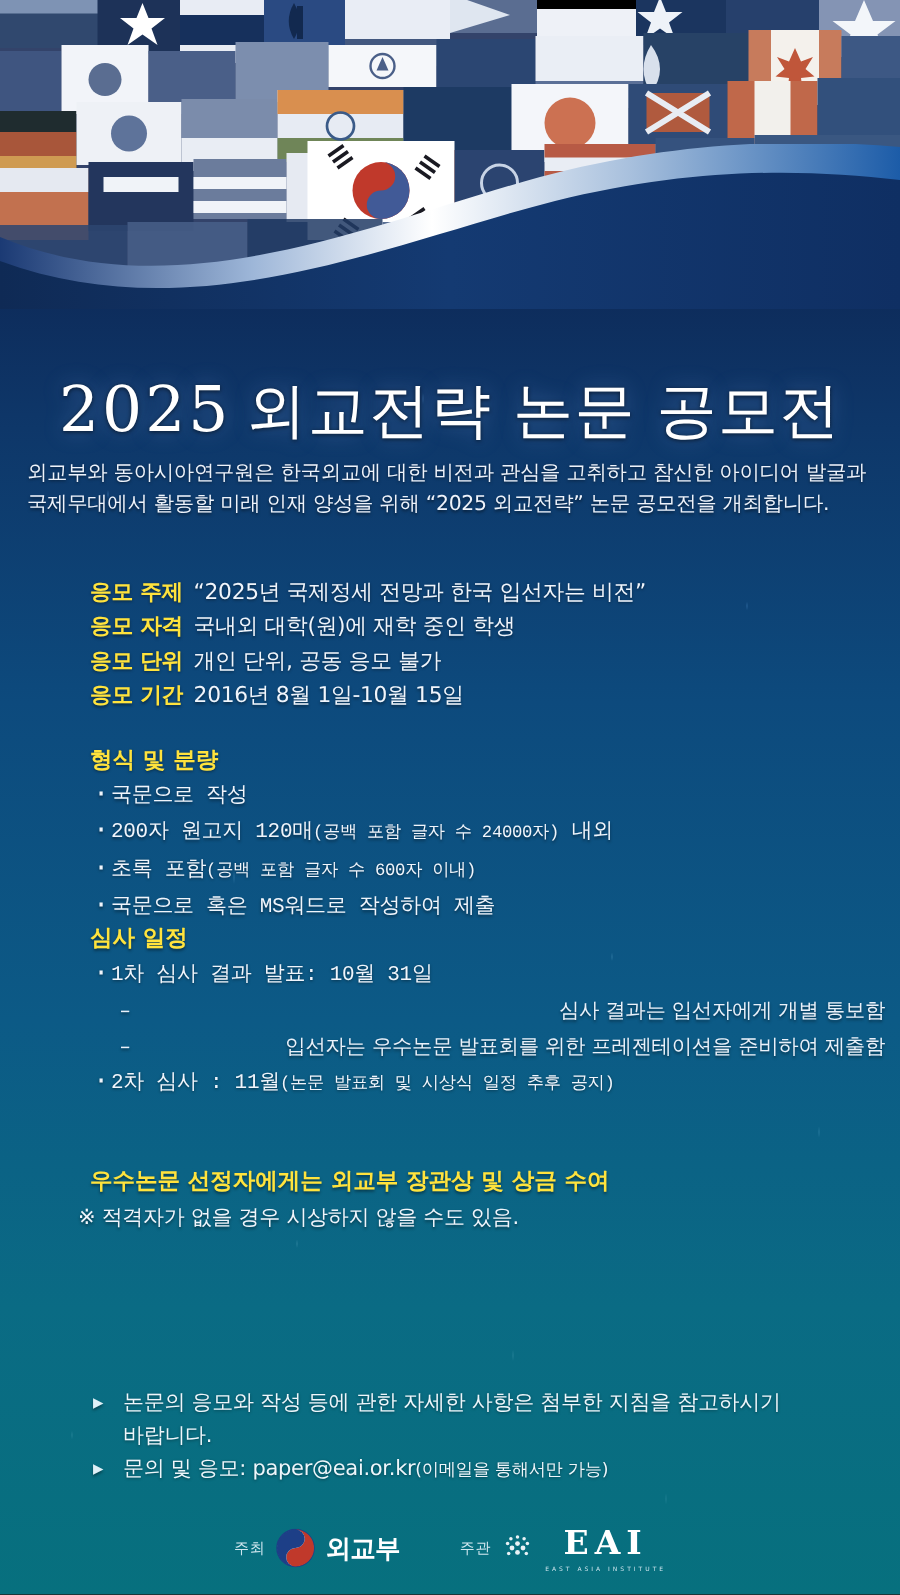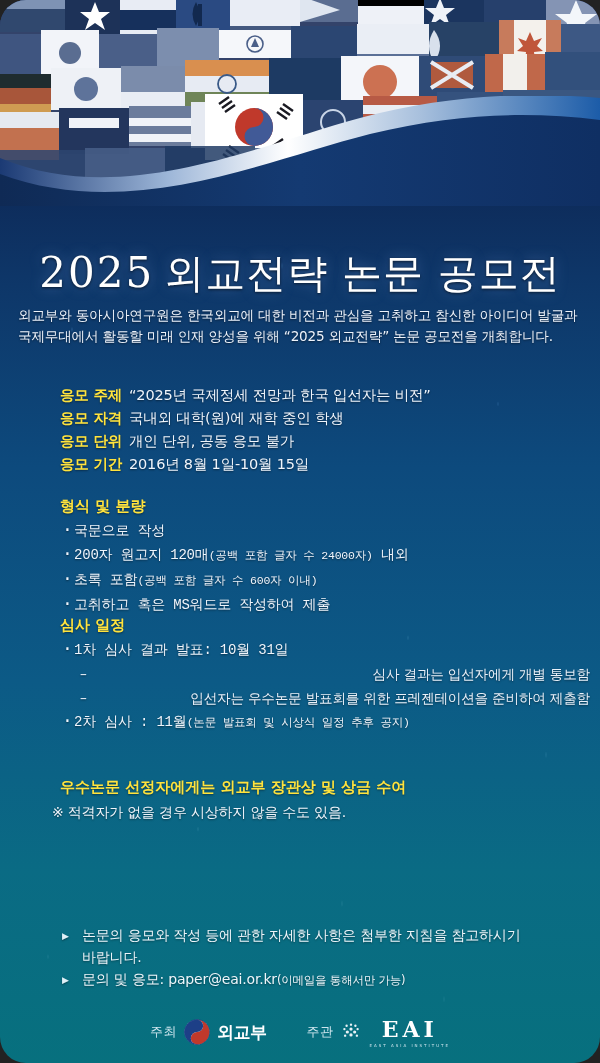--- a/index.html
+++ b/index.html
@@ -9,21 +9,20 @@
     position:relative;width:600px;height:1063px;overflow:hidden;
     font-family:"DejaVu Sans","Liberation Sans",sans-serif;
     background:linear-gradient(180deg,
       #0c1f4a 0%,
       #0d2350 12%,
       #0e3668 26%,
       #0d4a7d 44%,
       #0c5a86 64%,
       #0a6b84 82%,
       #07707e 100%);
-    border-radius:26px;
   }
   
   .speckles{position:absolute;inset:0;pointer-events:none;opacity:.5;
     background-image:
       radial-gradient(1px 3px at 12% 31%, rgba(120,190,255,.5), transparent),
       radial-gradient(1px 4px at 47% 25%, rgba(120,190,255,.35), transparent),
       radial-gradient(1px 3px at 83% 38%, rgba(120,190,255,.4), transparent),
       radial-gradient(1px 5px at 26% 55%, rgba(150,220,255,.3), transparent),
       radial-gradient(1px 3px at 68% 60%, rgba(150,220,255,.35), transparent),
       radial-gradient(1px 4px at 91% 71%, rgba(150,220,255,.3), transparent),
@@ -73,21 +72,21 @@
   .prizegrid .c1.b:before{content:"·";position:absolute;left:2px;top:-1px;font-size:18px;}
   .prizegrid .c2{letter-spacing:1.5px;}
   .tri{font-size:14px;line-height:22px;color:#eef6fb;letter-spacing:-.2px;
        padding-left:20px;position:relative;text-shadow:0 1px 2px rgba(0,0,0,.4);}
   .tri:before{content:"\25B6";position:absolute;left:0;top:1px;font-size:9px;color:#dff0f7;}
   .mail{font-family:"DejaVu Sans","Liberation Sans",sans-serif;}
   
   .footer{position:absolute;bottom:0;left:0;width:600px;height:62px;
           display:flex;align-items:center;justify-content:center;gap:40px;}
   .forg{display:flex;align-items:center;gap:7px;}
-  .ftag{font-size:13px;color:#cfe6ee;letter-spacing:.5px;}
+  .ftag{font-size:10px;color:#cfe6ee;letter-spacing:.5px;}
   .fname{font-size:17px;color:#ffffff;font-weight:bold;letter-spacing:-.5px;}
   .eai{font-size:22px;color:#fff;font-weight:bold;letter-spacing:4px;
        font-family:"DejaVu Serif","Liberation Serif",serif;}
   .eaiwrap{display:flex;flex-direction:column;align-items:center;}
   .eaisub{font-size:4px;color:#cfe6ee;letter-spacing:2px;margin-top:1px;}
 </style>
 </head>
 <body>
 
 <div class="poster">
@@ -249,21 +248,21 @@
       <div class="kv">
         <span class="lbl">응모 기간</span><span>2016년 8월 1일-10월 15일</span>
       </div>
     </div>
 
     <div class="block" style="top:497px;">
       <div class="head">형식 및 분량</div>
       <div class="li"><span>국문으로 작성</span></div>
       <div class="li"><span>200자 원고지 120매</span><span class="small">(공백 포함 글자 수 24000자)</span><span> 내외</span></div>
       <div class="li"><span>초록 포함</span><span class="small">(공백 포함 글자 수 600자 이내)</span></div>
-      <div class="li"><span>고취하고 혹은 MS워드로 작성하여 제출</span></div>
+      <div class="li"><span>국문으로 혹은 MS워드로 작성하여 제출</span></div>
     </div>
 
     <div class="block" style="top:616px;">
       <div class="head">심사 일정</div>
       <div class="li">1차 심사 결과 발표: 10월 31일</div>
       <div class="sub">심사 결과는 입선자에게 개별 통보함</div>
       <div class="sub">입선자는 우수논문 발표회를 위한 프레젠테이션을 준비하여 제출함</div>
       <div class="li"><span>2차 심사 : 11월</span><span class="small">(논문 발표회 및 시상식 일정 추후 공지)</span></div>
     </div>
 

